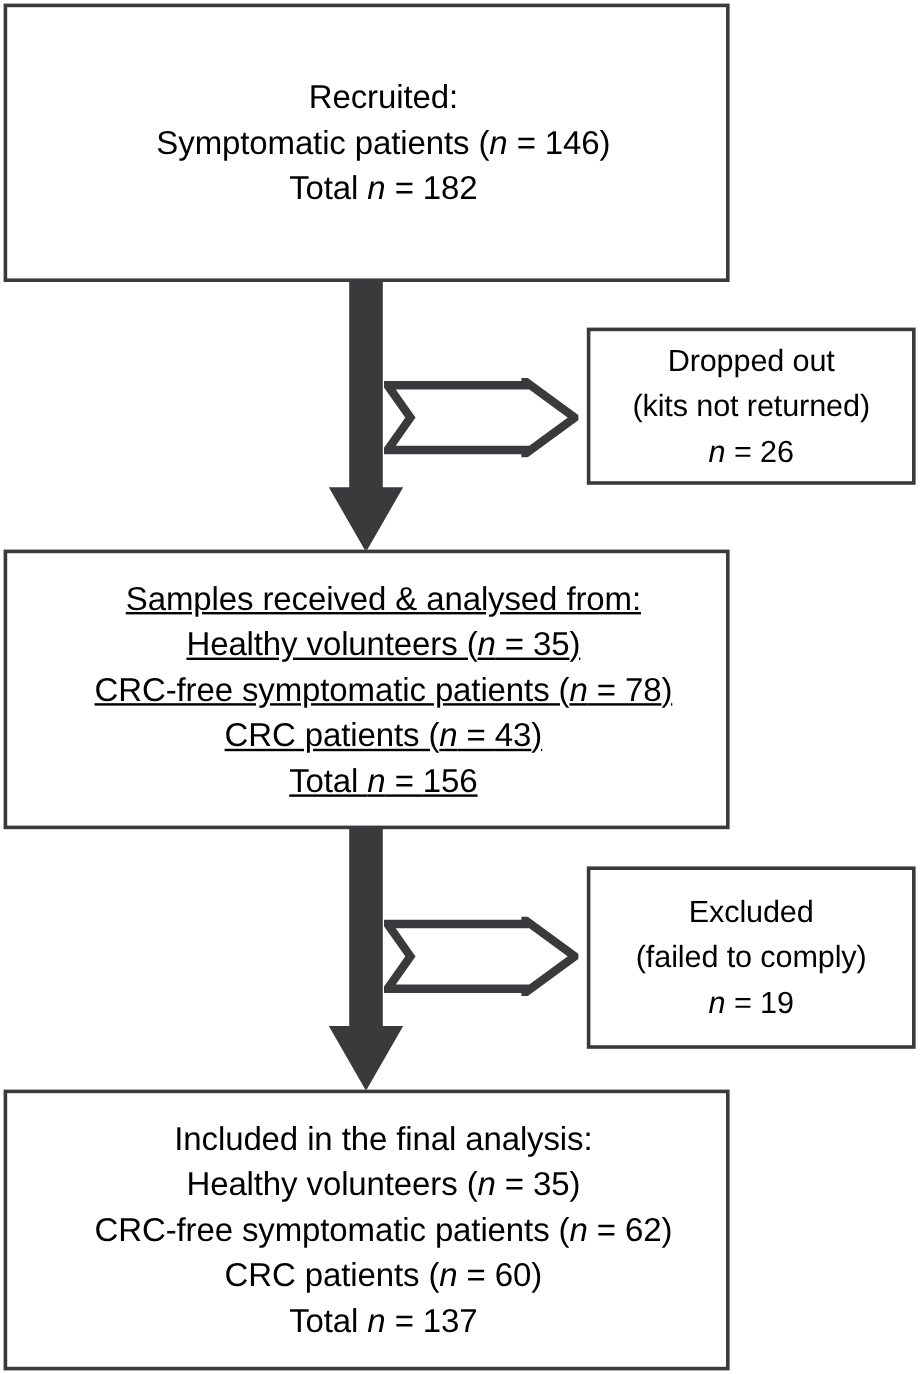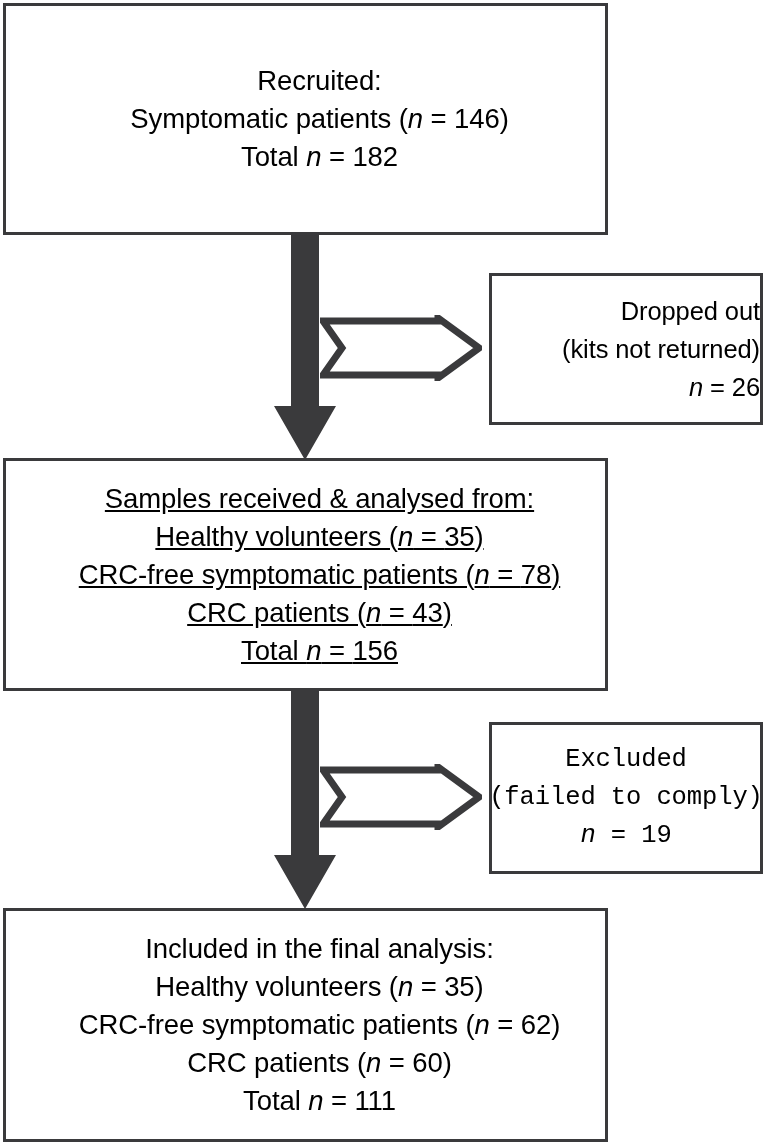--- a/index.html
+++ b/index.html
@@ -57,23 +57,23 @@
     font-size: 25.5px;
     line-height: 38px;
     letter-spacing: -0.1px;
   }
 
   
   .v { font-style: italic; }
 
   
   #box-recruited   { top: 3px;   height: 232px; }
-  #box-dropped     { top: 273px; height: 152px; align-items: flex-end; }
+  #box-dropped     { top: 273px; height: 131px; }
   #box-samples     { top: 458px; height: 233px; text-decoration: underline; }
-  #box-excluded    { top: 722px; height: 152px; font-family: Liberation Mono, monospace; }
+  #box-excluded    { top: 722px; height: 152px; }
   #box-included    { top: 908px; height: 234px; text-align: right; }
 
   
   .arrow-down {
     position: absolute;
     left: 274px;
     width: 62px;
   }
   .arrow-down svg { display: block; width: 100%; height: 100%; }
   #arrow-down-1 { top: 234px; height: 226px; }
@@ -143,16 +143,16 @@
     <span class="line"><span>Excluded</span></span>
     <span class="line"><span>(failed to comply)</span></span>
     <span class="line"><span class="v">n</span><span> = </span><span>19</span></span>
   </div>
 
   <div class="box box-main" id="box-included">
     <span class="line"><span>Included in the final analysis:</span></span>
     <span class="line"><span>Healthy volunteers (</span><span class="v">n</span><span> = </span><span>35</span><span>)</span></span>
     <span class="line"><span>CRC-free symptomatic patients (</span><span class="v">n</span><span> = </span><span>62</span><span>)</span></span>
     <span class="line"><span>CRC patients (</span><span class="v">n</span><span> = </span><span>60</span><span>)</span></span>
-    <span class="line"><span>Total </span><span class="v">n</span><span> = </span><span>111</span></span>
+    <span class="line"><span>Total </span><span class="v">n</span><span> = </span><span>137</span></span>
   </div>
 
 </div>
 
 </body></html>

